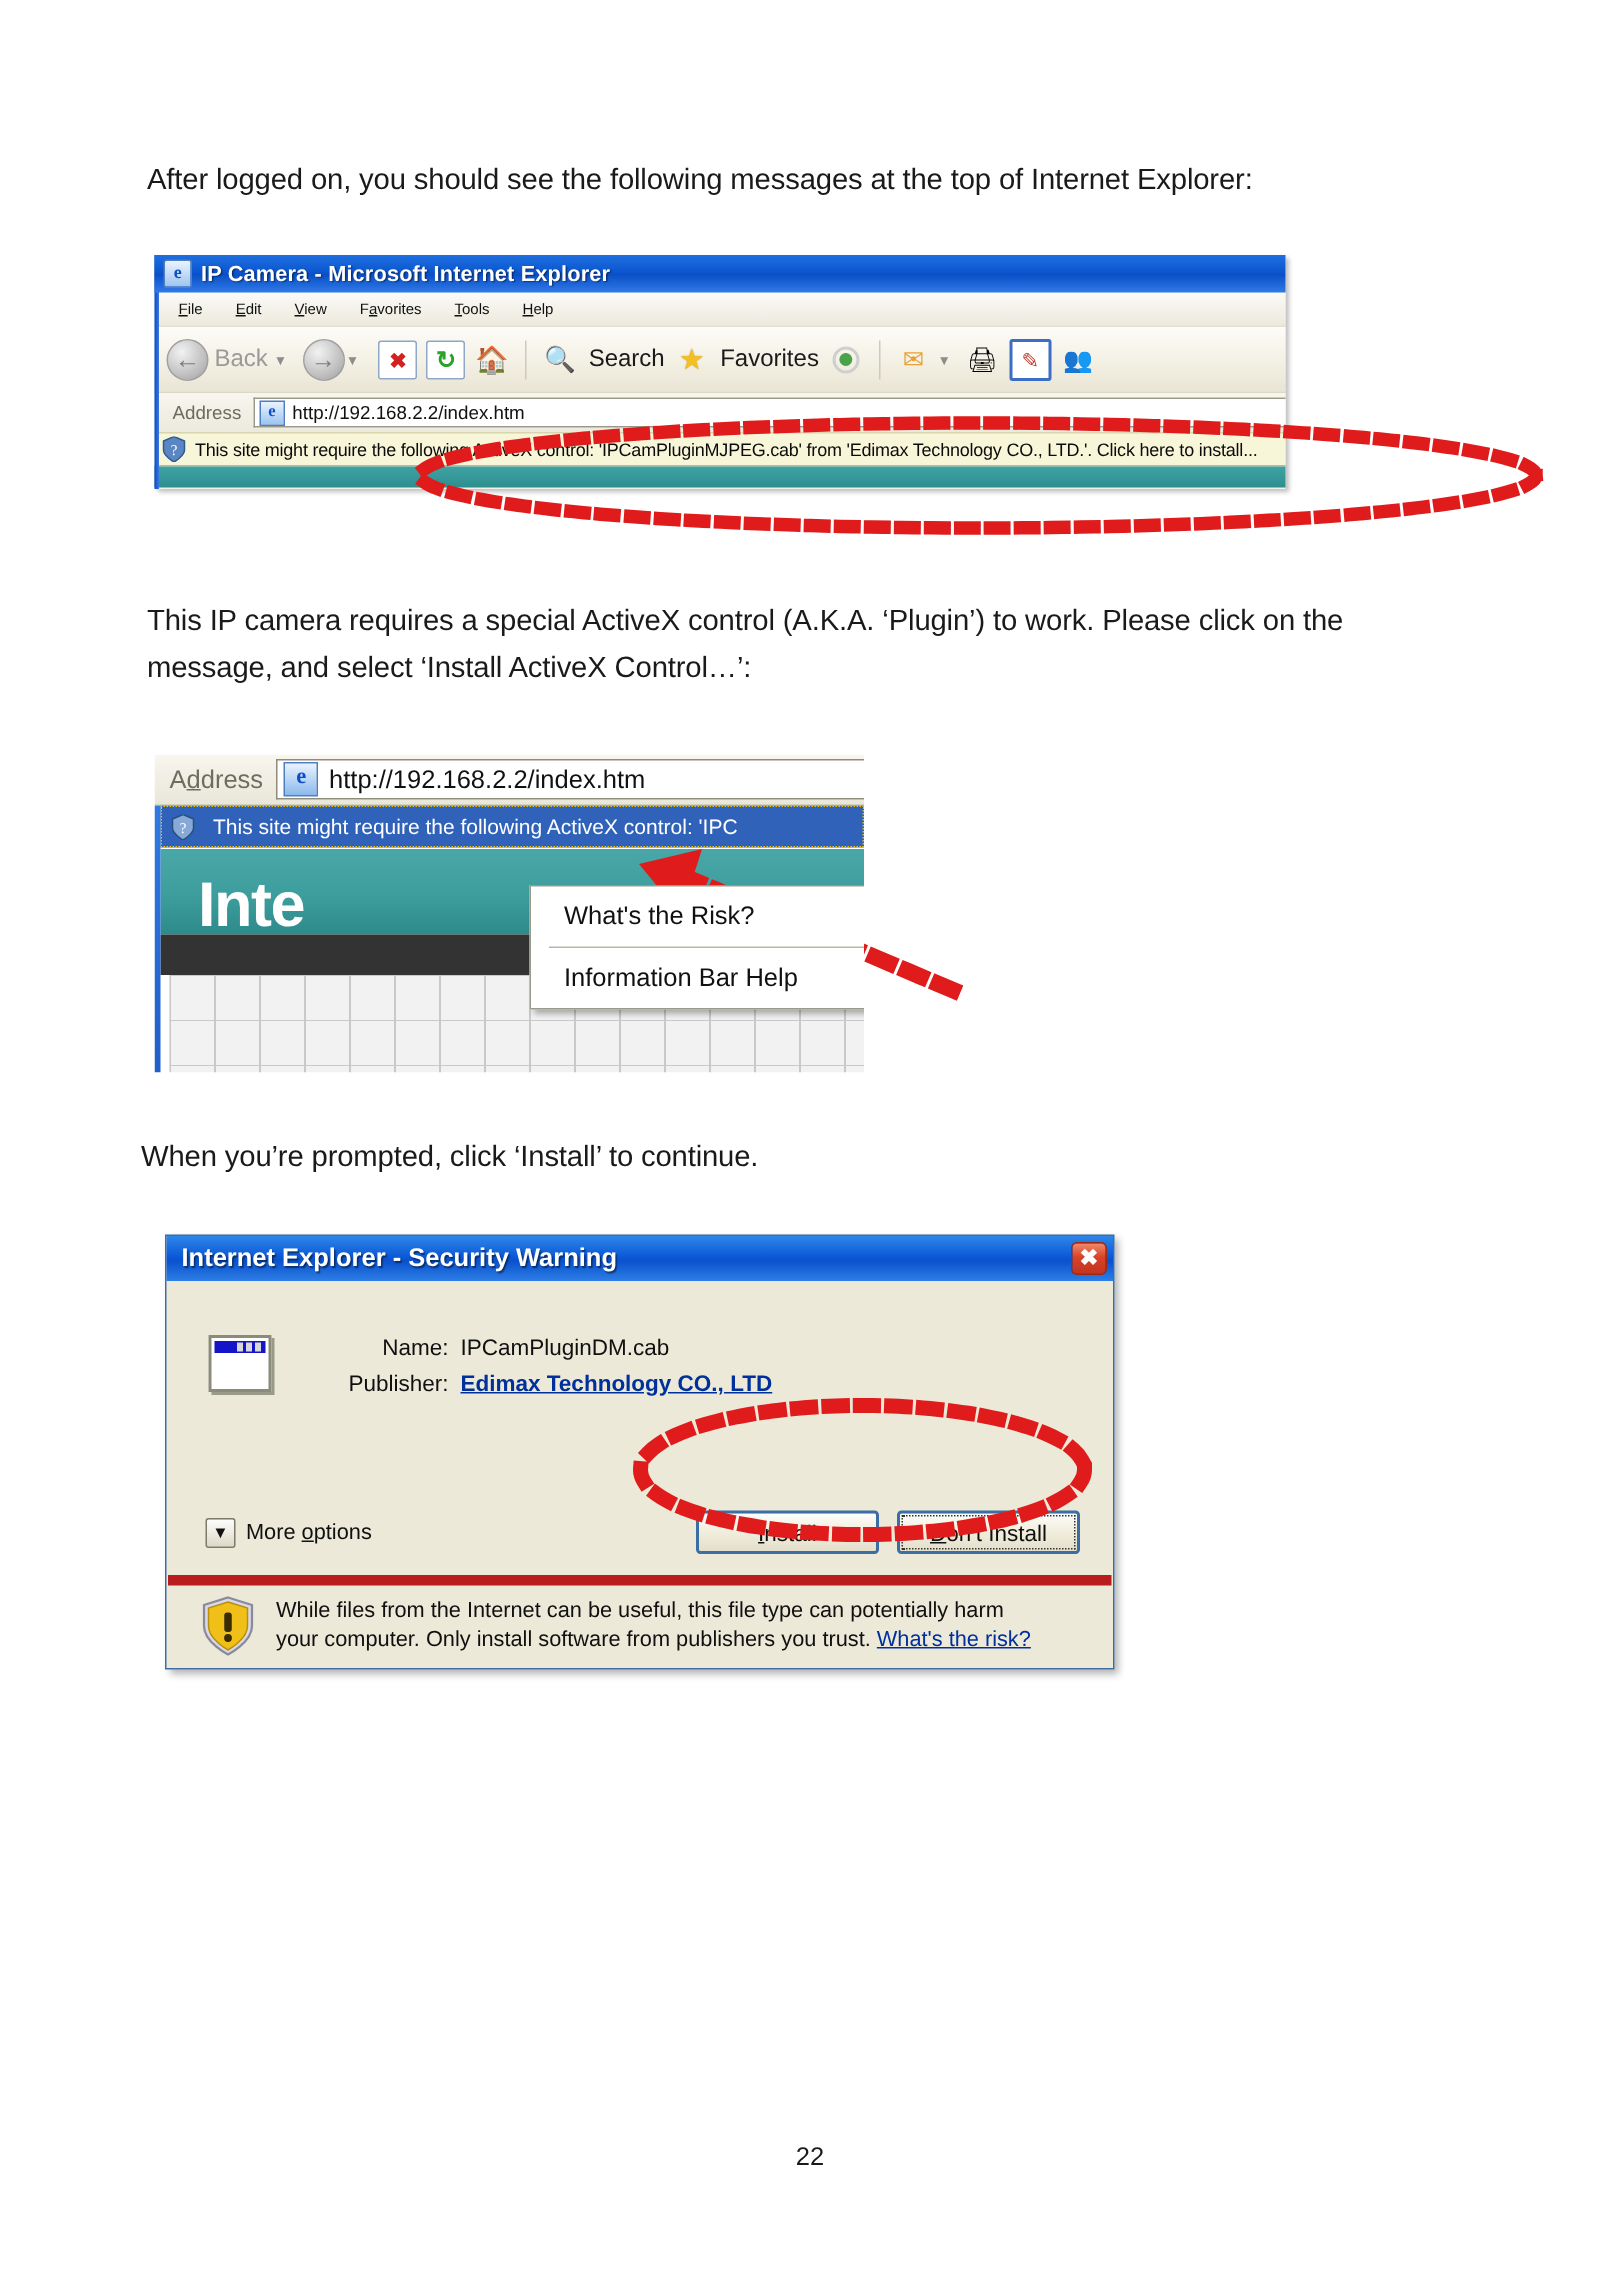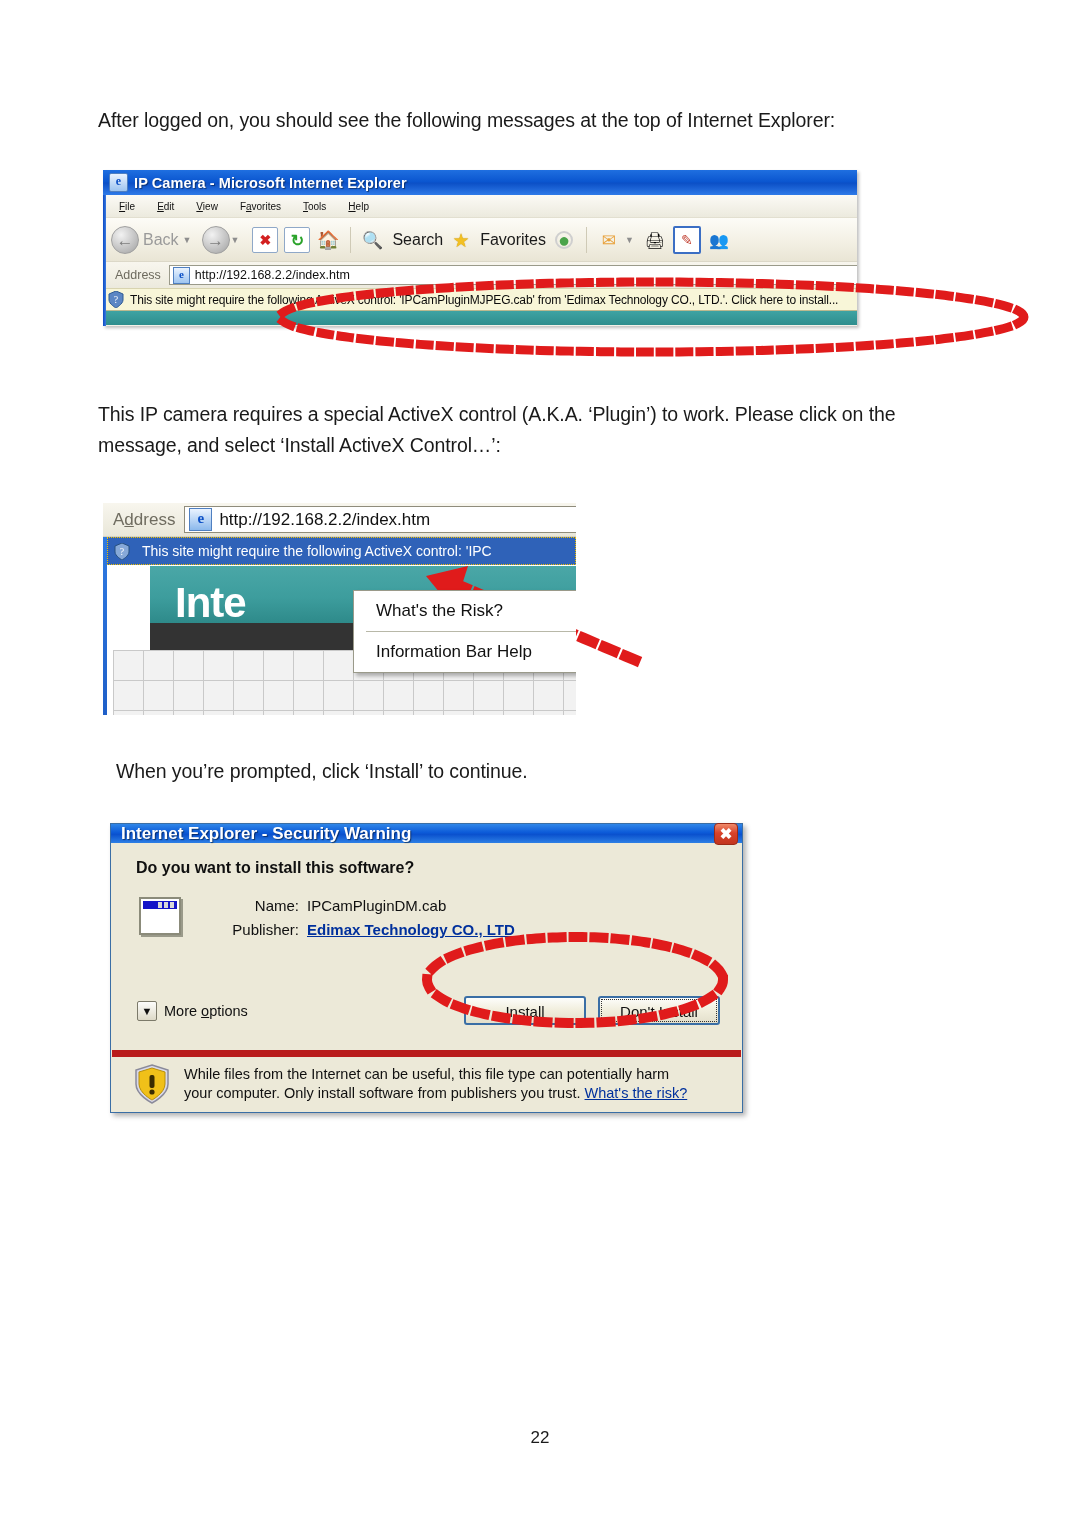--- a/index.html
+++ b/index.html
@@ -19,21 +19,21 @@
   
   .para {
     position: absolute;
     font-size: 19.5px;
     line-height: 31px;
     color: #1a1a1a;
     letter-spacing: -0.1px;
   }
   #para-1 { left: 98px; top: 105px; width: 900px; }
   #para-2 { left: 98px; top: 399px; width: 885px; }
-  #para-3 { left: 116px; top: 756px; width: 700px; }
+  #para-3 { left: 94px; top: 756px; width: 700px; }
 
   .page-num {
     position: absolute;
     left: 0; right: 0;
     top: 1428px;
     text-align: center;
     font-size: 17px;
     color: #1a1a1a;
   }
 
@@ -399,21 +399,21 @@
   }
   .f2-infobar-text {
     font-size: 14px;
     color: #ffffff;
     white-space: nowrap;
     margin-left: 6px;
   }
   .f2-content {
     position: absolute;
     left: 4px; right: 0;
-    top: 63px; bottom: 0; padding-left: 43px;
+    top: 63px; bottom: 0;
   }
   .f2-banner {
     height: 57px;
     background: linear-gradient(to bottom, #4aa7a7 0%, #3d9d9d 55%, #2e8a8a 100%);
     position: relative;
   }
   .f2-banner-word {
     position: absolute;
     left: 25px;
     bottom: -4px;
@@ -480,21 +480,21 @@
     left: 110px;
     top: 823px;
     width: 633px;
     height: 290px;
     background: #ece9d8;
     border: 1px solid #3a6ea5;
     box-sizing: border-box;
     box-shadow: 3px 3px 5px rgba(0,0,0,0.3);
   }
   .dlg-titlebar {
-    height: 19px;
+    height: 30px;
     background: linear-gradient(to bottom, #2f86e8 0%, #0c5ad8 45%, #0a51ce 55%, #2d7fe5 100%);
     display: flex;
     align-items: center;
     justify-content: space-between;
     padding: 0 4px 0 10px;
     box-sizing: border-box;
   }
   .dlg-title {
     color: #ffffff;
     font-size: 17px;
@@ -789,21 +789,20 @@
 
 <div class="para" id="para-3">When you’re prompted, click ‘Install’ to continue.</div>
 
 <div id="fig3">
   <div class="dlg-titlebar">
     <span class="dlg-title">Internet Explorer - Security Warning</span>
     <span class="dlg-close">✖</span>
   </div>
 
   <div class="dlg-body">
-    <div class="dlg-question">Do you want to install this software?</div>
 
     <div class="dlg-fileinfo">
       <span class="file-ico"></span>
       <div class="finfo-rows">
         <div class="finfo-row">
           <span class="finfo-key">Name:</span>
           <span>IPCamPluginDM.cab</span>
         </div>
         <div class="finfo-row">
           <span class="finfo-key">Publisher:</span>

